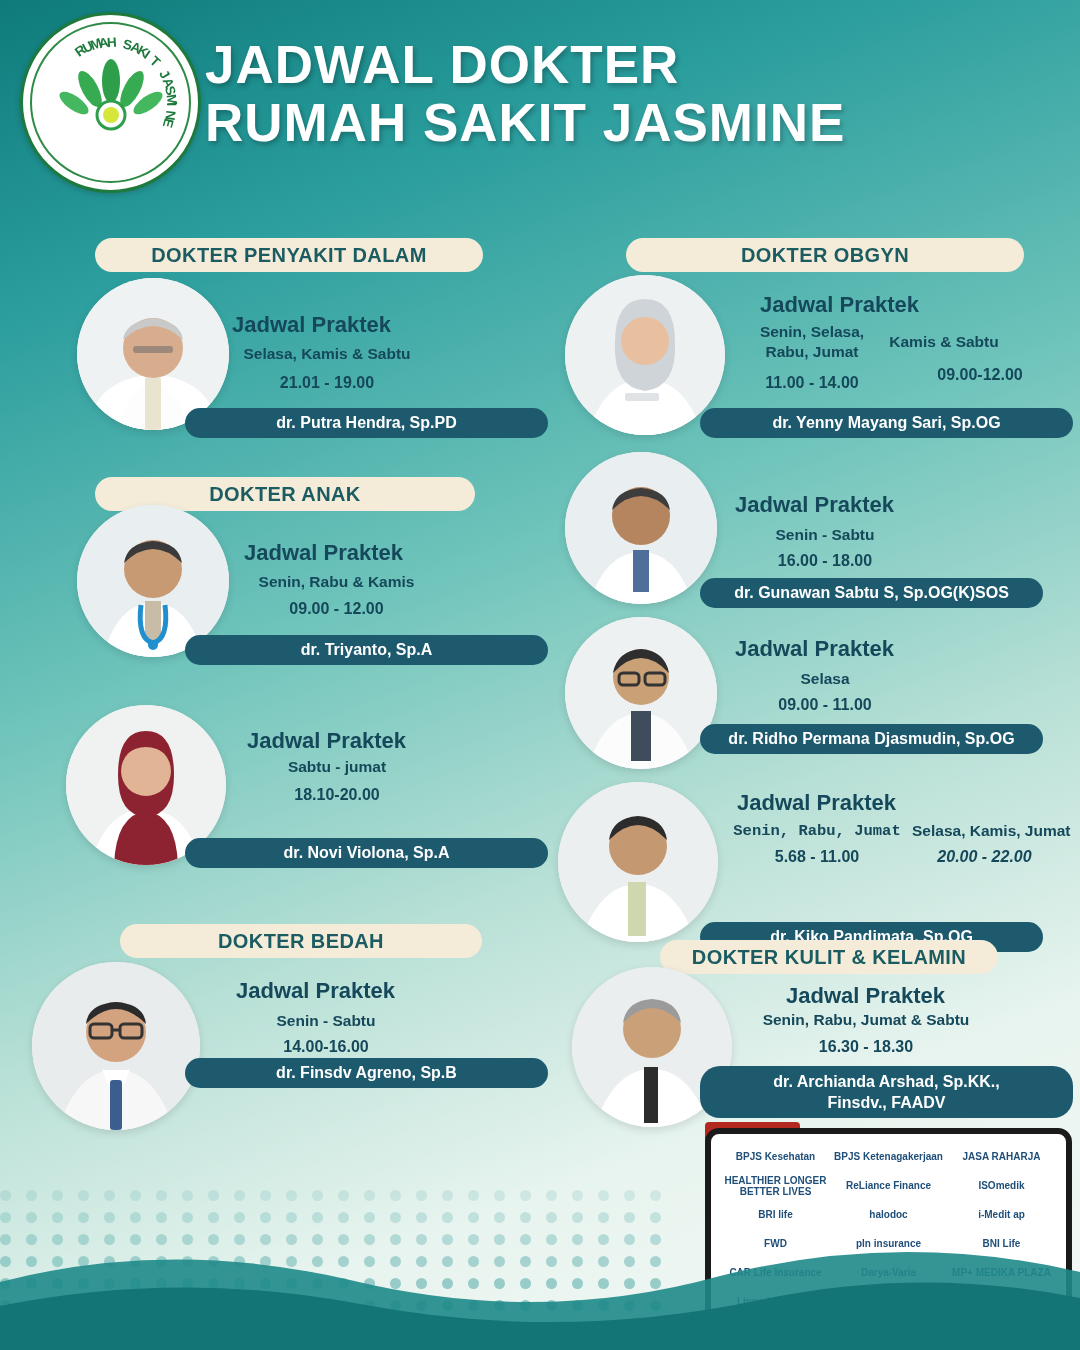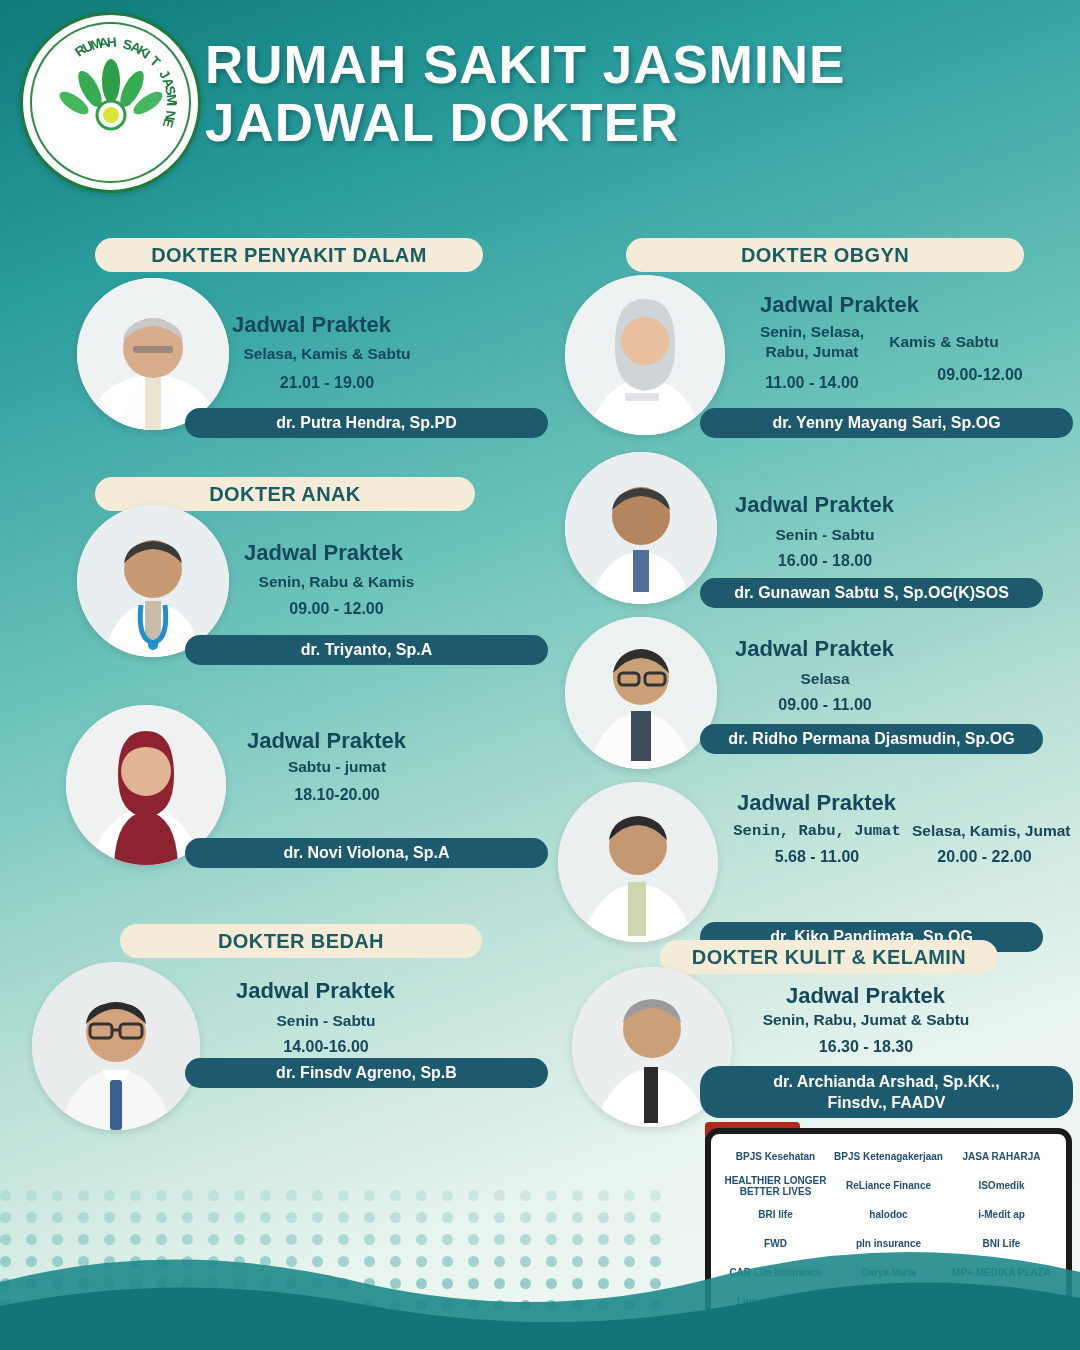--- a/index.html
+++ b/index.html
@@ -84,22 +84,22 @@
         <span style="transform: rotate(-121.667deg) translate(0px, 68px) rotate(180deg);">J</span>
         <span style="transform: rotate(-113.889deg) translate(0px, 68px) rotate(180deg);">A</span>
         <span style="transform: rotate(-106.111deg) translate(0px, 68px) rotate(180deg);">S</span>
         <span style="transform: rotate(-98.3333deg) translate(0px, 68px) rotate(180deg);">M</span>
         <span style="transform: rotate(-90.5556deg) translate(0px, 68px) rotate(180deg);">I</span>
         <span style="transform: rotate(-82.7778deg) translate(0px, 68px) rotate(180deg);">N</span>
         <span style="transform: rotate(-75deg) translate(0px, 68px) rotate(180deg);">E</span>
       </div>
   </div>
   <div class="title">
+    <div>JADWAL DOKTER</div>
     <div>RUMAH SAKIT JASMINE</div>
-    <div>JADWAL DOKTER</div>
   </div>
 </div>
 
 <div class="pill" style="left:95px;top:238px;width:388px;">DOKTER PENYAKIT DALAM</div>
 
 <div class="card">
   <div class="photo" style="left:77px;top:278px;width:152px;height:152px;">
     <svg class="bgc" viewBox="0 0 152 152">
       <rect width="152" height="152" fill="#eef2f3"></rect>
       <ellipse cx="76" cy="145" rx="62" ry="48" fill="#ffffff"></ellipse>
@@ -238,21 +238,21 @@
       <path d="M22 160 Q42 102 80 102 Q118 102 138 160 Z" fill="#ffffff"></path>
       <rect x="70" y="100" width="18" height="54" fill="#cfd7ae"></rect>
       <circle cx="80" cy="64" r="29" fill="#c49870"></circle>
       <path d="M51 58 Q80 28 109 58 Q106 36 80 34 Q54 36 51 58Z" fill="#2c2c2c"></path>
     </svg>
   </div>
   <div class="jp" style="left:737px;top:790px;">Jadwal Praktek</div>
   <div class="days" style="left:722px;top:822px;width:190px;font-family:Liberation Mono, monospace;">Senin, Rabu, Jumat</div>
   <div class="hours" style="left:722px;top:848px;width:190px;">5.68 - 11.00</div>
   <div class="days" style="left:912px;top:822px;width:145px;">Selasa, Kamis, Jumat</div>
-  <div class="hours" style="left:912px;top:848px;width:145px;">20.00 - 22.00</div>
+  <div class="hours" style="left:912px;top:848px;width:145px;font-style:italic;">20.00 - 22.00</div>
   <div class="namebar" style="left:700px;top:922px;width:315px;">dr. Kiko Pandimata, Sp.OG</div>
 </div>
 
 <div class="pill" style="left:660px;top:940px;width:338px;">DOKTER KULIT &amp; KELAMIN</div>
 
 <div class="card">
   <div class="photo" style="left:572px;top:967px;width:160px;height:160px;">
     <svg class="bgc" viewBox="0 0 160 160">
       <rect width="160" height="160" fill="#eaeeef"></rect>
       <path d="M22 160 Q42 102 80 102 Q118 102 138 160 Z" fill="#ffffff"></path>

